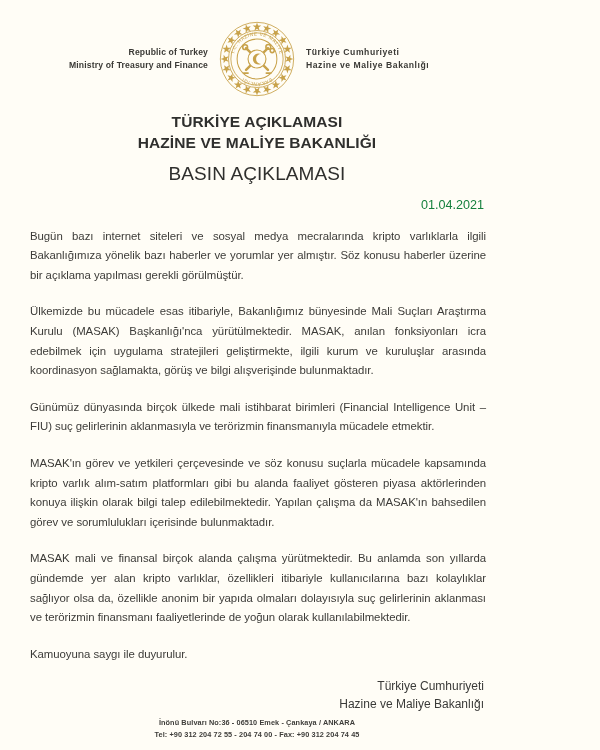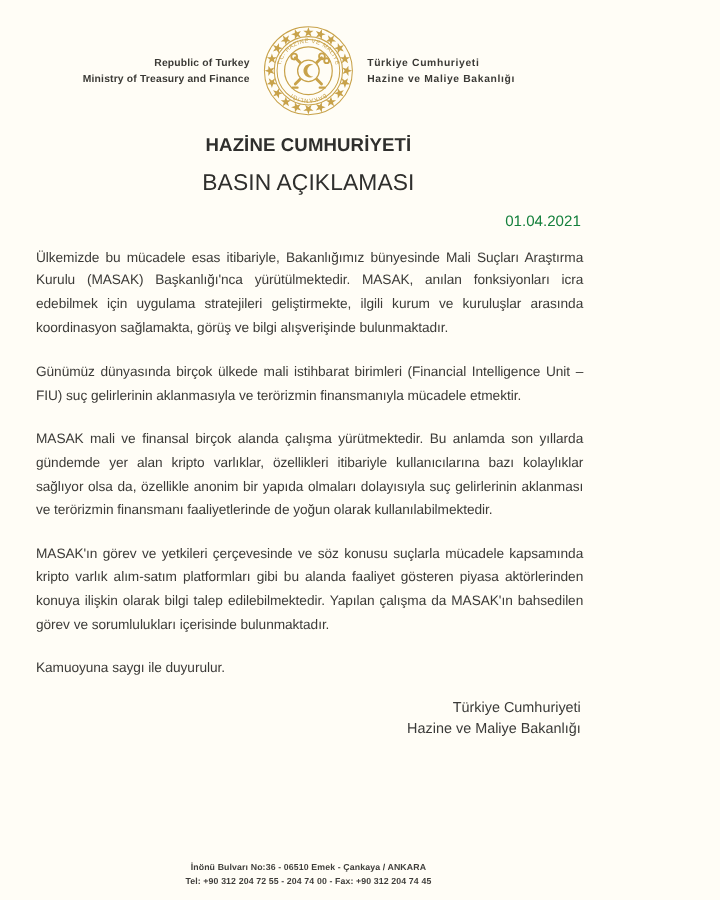--- a/index.html
+++ b/index.html
@@ -207,31 +207,33 @@
       </svg>
     </div>
 
     <div class="lh-text lh-right">
       <div>Türkiye Cumhuriyeti</div>
       <div>Hazine ve Maliye Bakanlığı</div>
     </div>
   </div>
 
   <div class="title-block">
-    <div class="doc-title">HAZİNE CUMHURİYETİ</div>
+    <div class="doc-title">TÜRKİYE AÇIKLAMASI</div>
+    <div class="doc-title">HAZİNE VE MALİYE BAKANLIĞI</div>
     <div class="doc-subtitle">BASIN AÇIKLAMASI</div>
   </div>
 
   <div class="date-line">01.04.2021</div>
 
   <div class="body-text">
+    <p>Bugün bazı internet siteleri ve sosyal medya mecralarında kripto varlıklarla ilgili Bakanlığımıza yönelik bazı haberler ve yorumlar yer almıştır. Söz konusu haberler üzerine bir açıklama yapılması gerekli görülmüştür.</p>
     <p>Ülkemizde bu mücadele esas itibariyle, Bakanlığımız bünyesinde Mali Suçları Araştırma Kurulu (MASAK) Başkanlığı'nca yürütülmektedir. MASAK, anılan fonksiyonları icra edebilmek için uygulama stratejileri geliştirmekte, ilgili kurum ve kuruluşlar arasında koordinasyon sağlamakta, görüş ve bilgi alışverişinde bulunmaktadır.</p>
     <p>Günümüz dünyasında birçok ülkede mali istihbarat birimleri (Financial Intelligence Unit – FIU) suç gelirlerinin aklanmasıyla ve terörizmin finansmanıyla mücadele etmektir.</p>
+    <p>MASAK'ın görev ve yetkileri çerçevesinde ve söz konusu suçlarla mücadele kapsamında kripto varlık alım-satım platformları gibi bu alanda faaliyet gösteren piyasa aktörlerinden konuya ilişkin olarak bilgi talep edilebilmektedir. Yapılan çalışma da MASAK'ın bahsedilen görev ve sorumlulukları içerisinde bulunmaktadır.</p>
     <p>MASAK mali ve finansal birçok alanda çalışma yürütmektedir. Bu anlamda son yıllarda gündemde yer alan kripto varlıklar, özellikleri itibariyle kullanıcılarına bazı kolaylıklar sağlıyor olsa da, özellikle anonim bir yapıda olmaları dolayısıyla suç gelirlerinin aklanması ve terörizmin finansmanı faaliyetlerinde de yoğun olarak kullanılabilmektedir.</p>
-    <p>MASAK'ın görev ve yetkileri çerçevesinde ve söz konusu suçlarla mücadele kapsamında kripto varlık alım-satım platformları gibi bu alanda faaliyet gösteren piyasa aktörlerinden konuya ilişkin olarak bilgi talep edilebilmektedir. Yapılan çalışma da MASAK'ın bahsedilen görev ve sorumlulukları içerisinde bulunmaktadır.</p>
     <p class="closing">Kamuoyuna saygı ile duyurulur.</p>
   </div>
 
   <div class="signature">
     <div>Türkiye Cumhuriyeti</div>
     <div>Hazine ve Maliye Bakanlığı</div>
   </div>
 
   <div class="footer">
     <div>İnönü Bulvarı No:36 - 06510 Emek - Çankaya / ANKARA</div>

